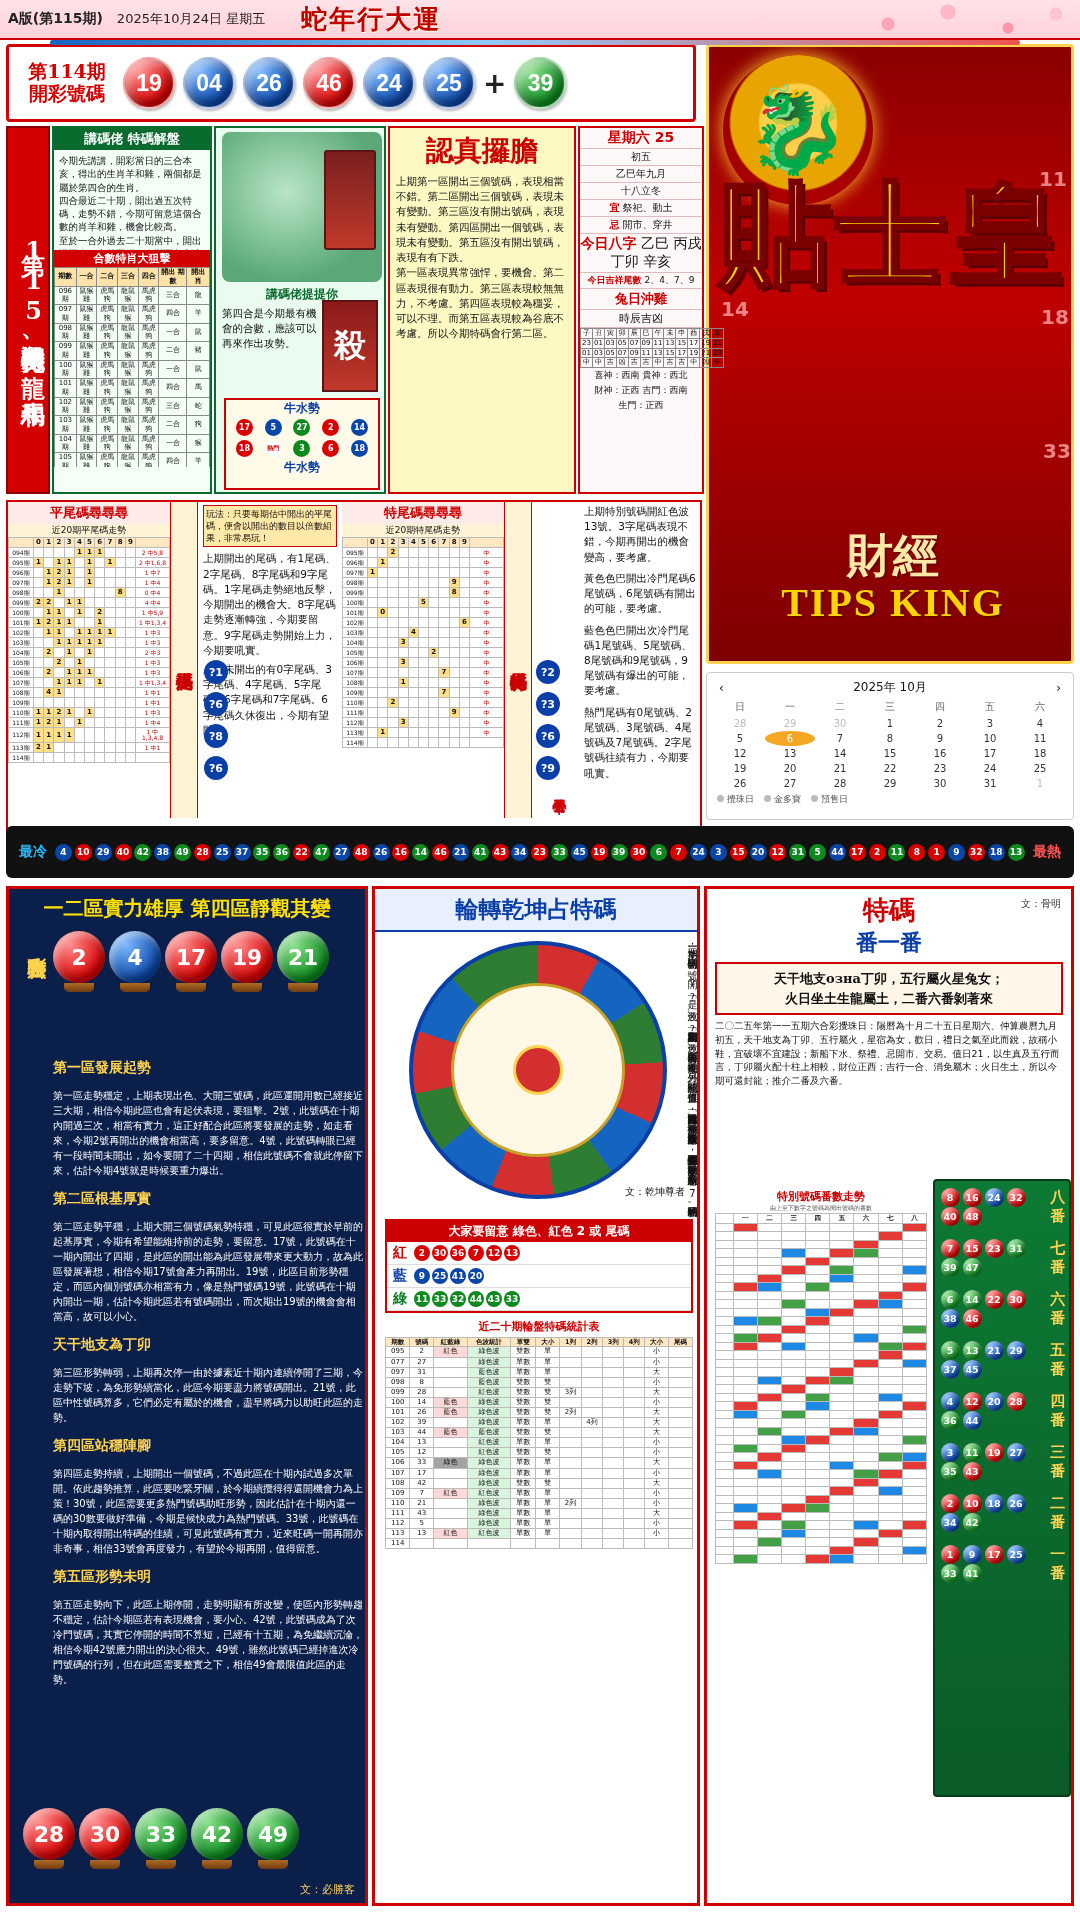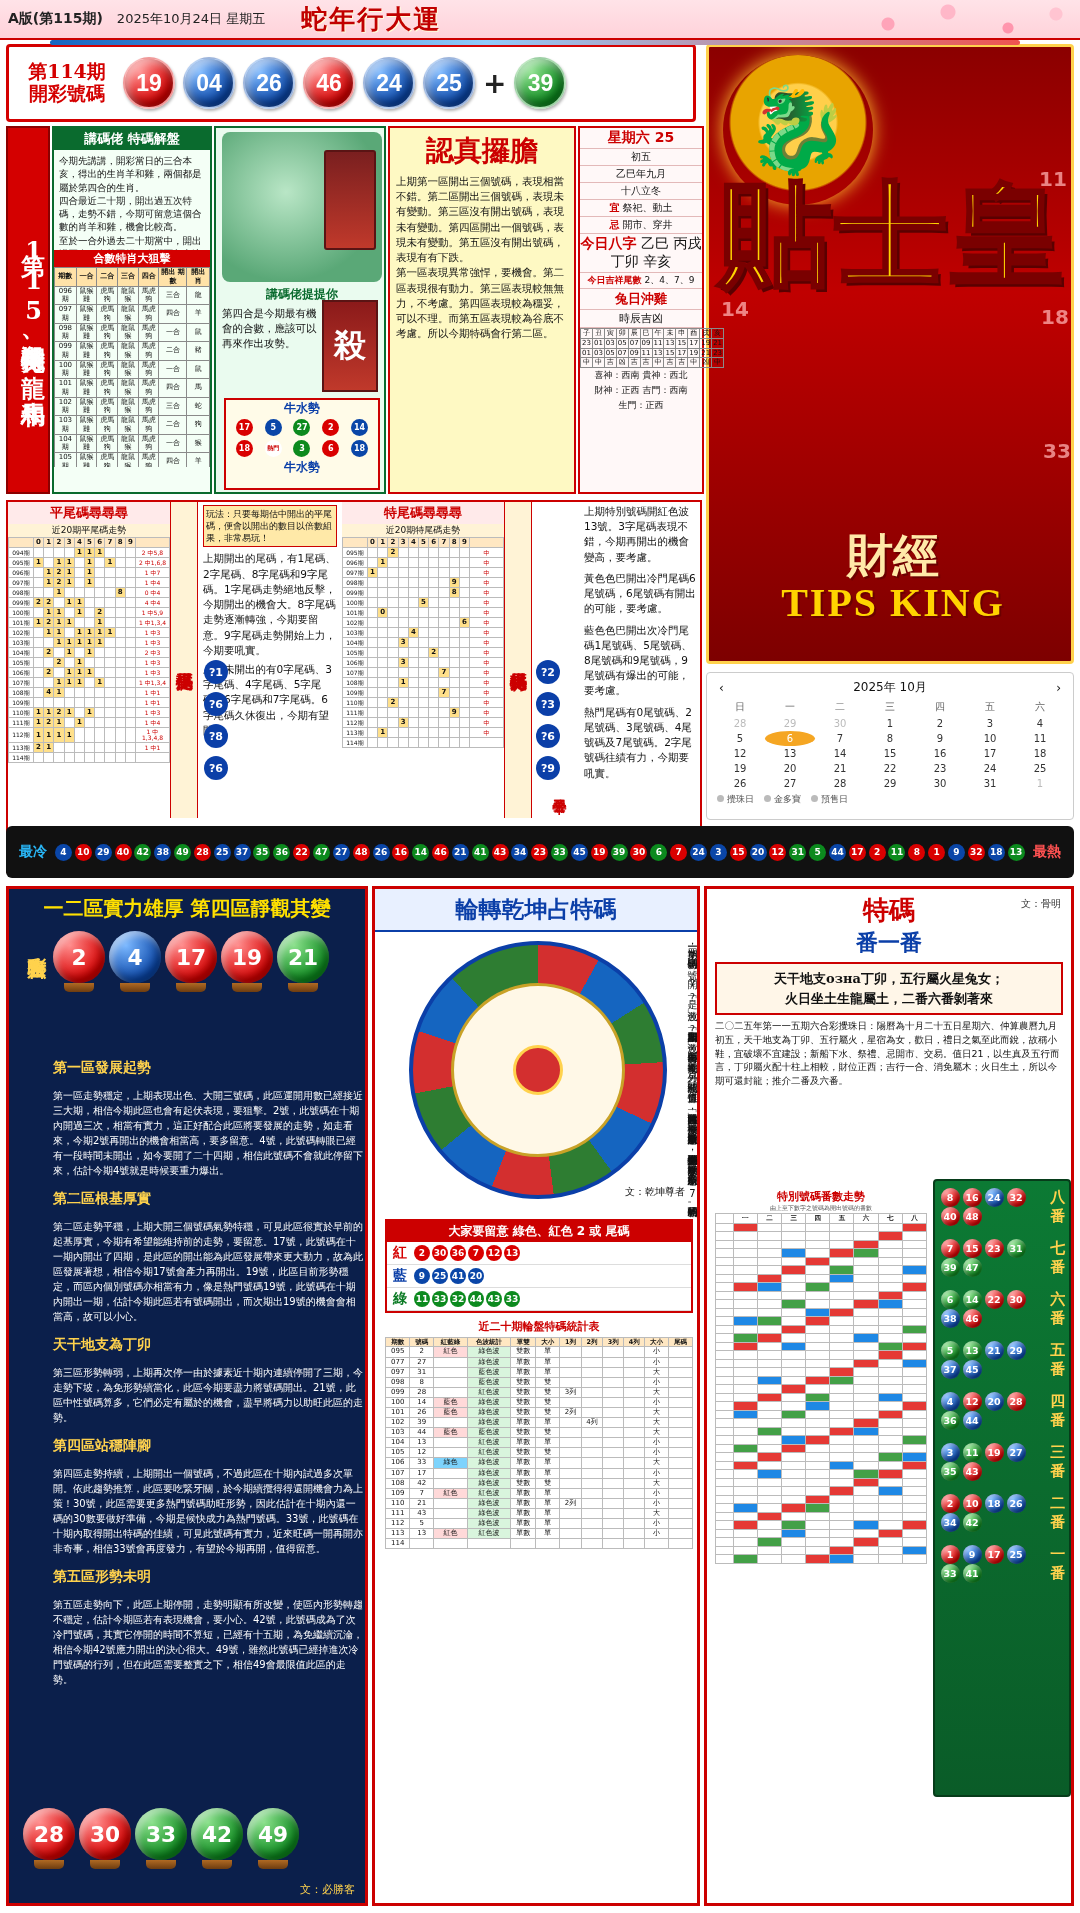--- a/index.html
+++ b/index.html
@@ -1571,21 +1571,21 @@
               <td></td>
               <td></td>
               <td></td>
               <td></td>
               <td>小</td>
               <td></td>
             </tr>
             <tr>
               <td>106</td>
               <td>33</td>
-              <td style="background: #7dd3fc;">綠色</td>
+              <td style="background: #a3a3a3;">綠色</td>
               <td style="background: rgb(217, 245, 221);">綠色波</td>
               <td>單數</td>
               <td>單</td>
               <td></td>
               <td></td>
               <td></td>
               <td></td>
               <td>大</td>
               <td></td>
             </tr>

